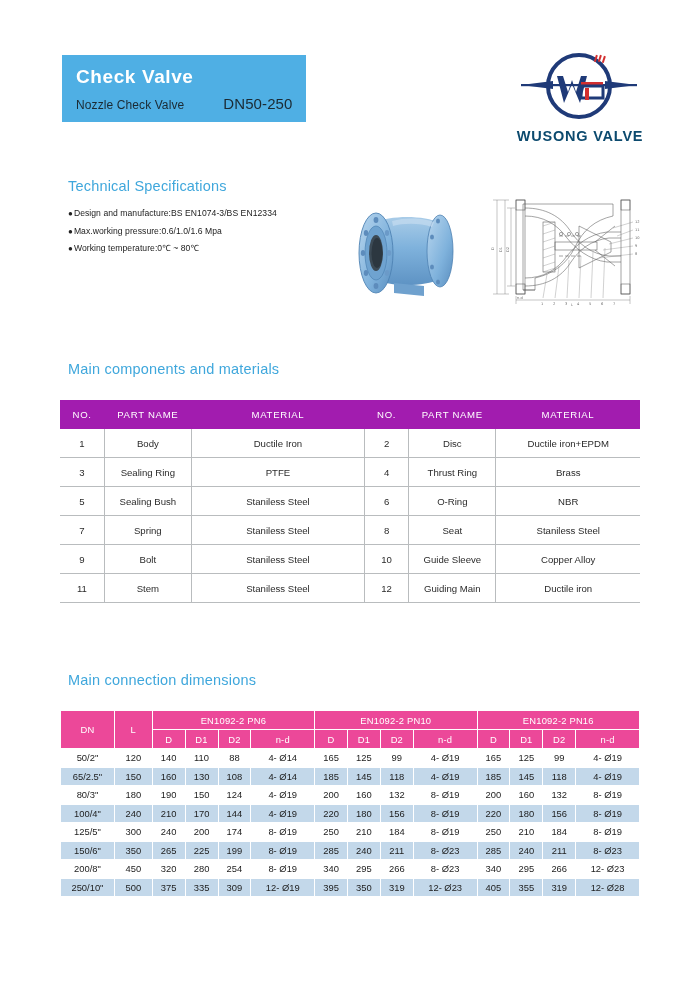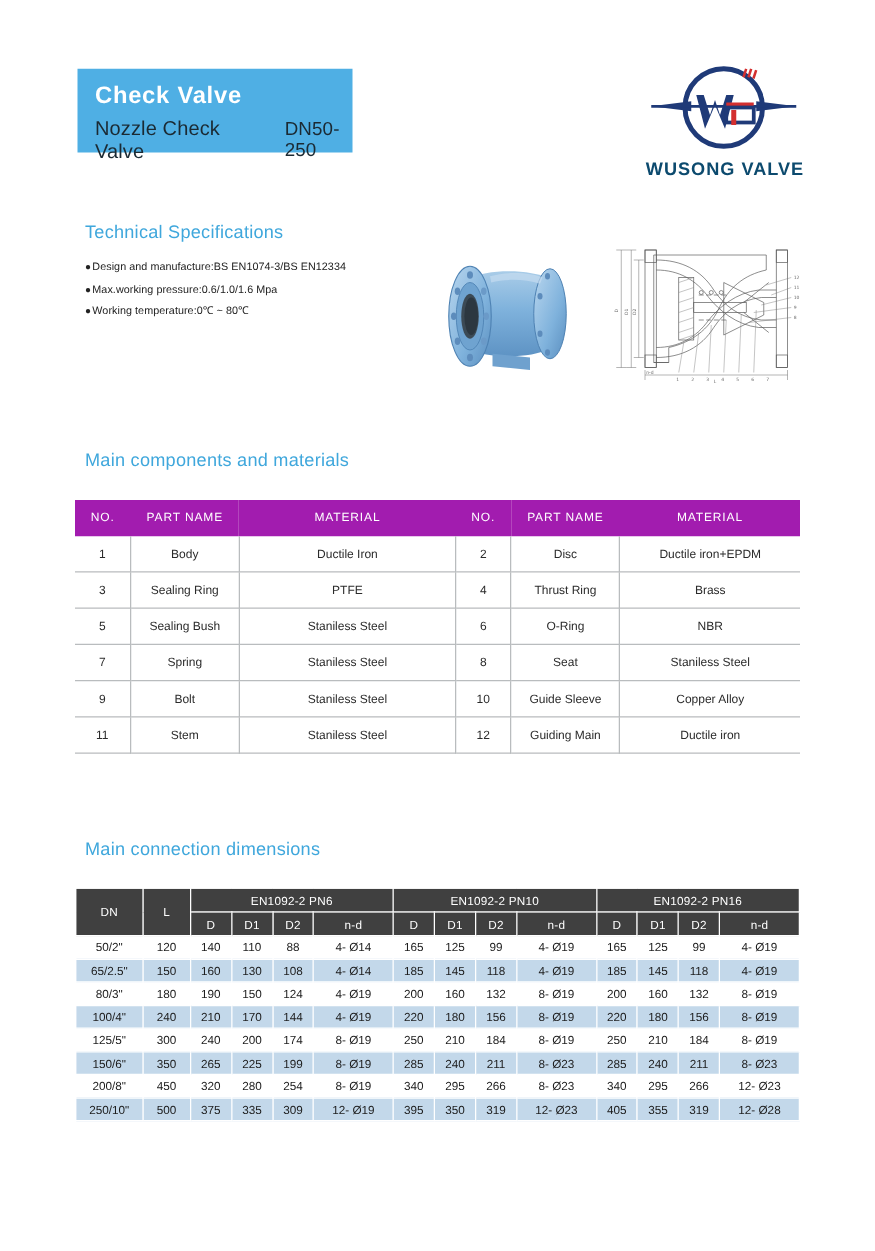--- a/index.html
+++ b/index.html
@@ -18,40 +18,40 @@
 
   
   #header {
     position: absolute;
     left: 0; top: 0;
     width: 700px; height: 165px;
   }
   #title-block {
     position: absolute;
     left: 62px; top: 55px;
-    width: 220px; height: 67px;
+    width: 244px; height: 67px;
     background: #4FAFE4;
     box-sizing: border-box;
     padding: 10px 0 0 14px;
   }
   #title-main {
     color: #ffffff;
     font-size: 19px;
     font-weight: bold;
     letter-spacing: 0.6px;
     line-height: 24px;
   }
   #title-sub-row {
     margin-top: 6px;
     display: flex;
     align-items: baseline;
   }
   #title-sub {
     color: #1b2a33;
-    font-size: 16px;
+    font-size: 12px;
     letter-spacing: 0.1px;
   }
   #title-range {
     color: #1b2a33;
     font-size: 15px;
     margin-left: 39px;
     letter-spacing: 0.1px;
   }
 
   
@@ -144,21 +144,21 @@
   }
   #components-table td.lastcol { border-right: none; }
   #components-table tr.first-body td { border-top: none; }
 
   
   #dimensions-table {
     left: 60px; top: 710px;
     width: 580px;
   }
   #dimensions-table th {
-    background: #404040;
+    background: #ec4899;
     color: #ffffff;
     font-weight: normal;
     font-size: 9.4px;
     letter-spacing: 0.2px;
     border: 1px solid #ffffff;
     padding: 0;
   }
   #dimensions-table th.tall { height: 36px; }
   #dimensions-table th.h1 { height: 18px; }
   #dimensions-table th.h2 { height: 18px; }

